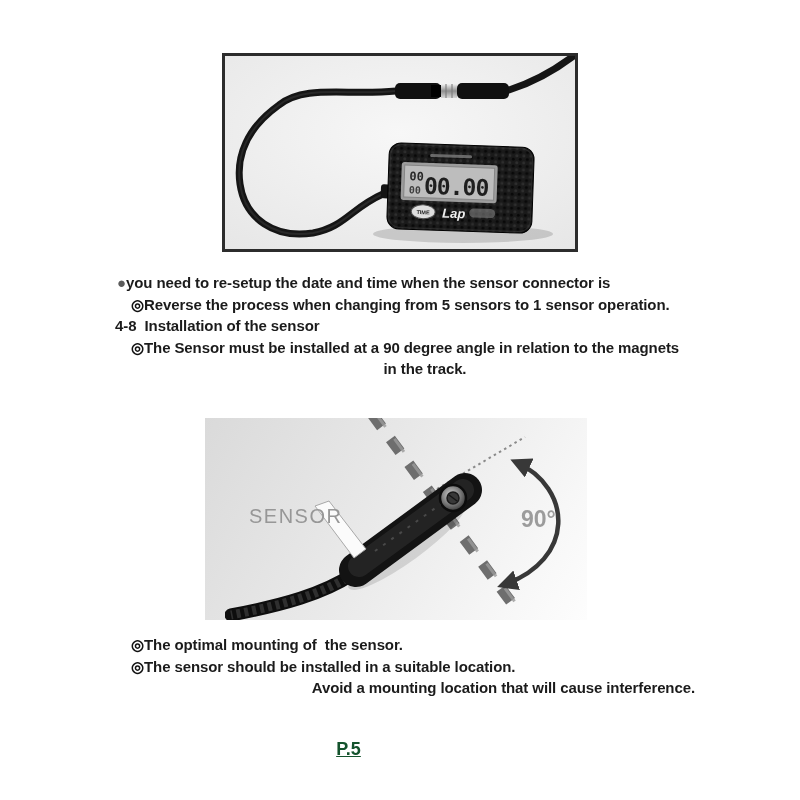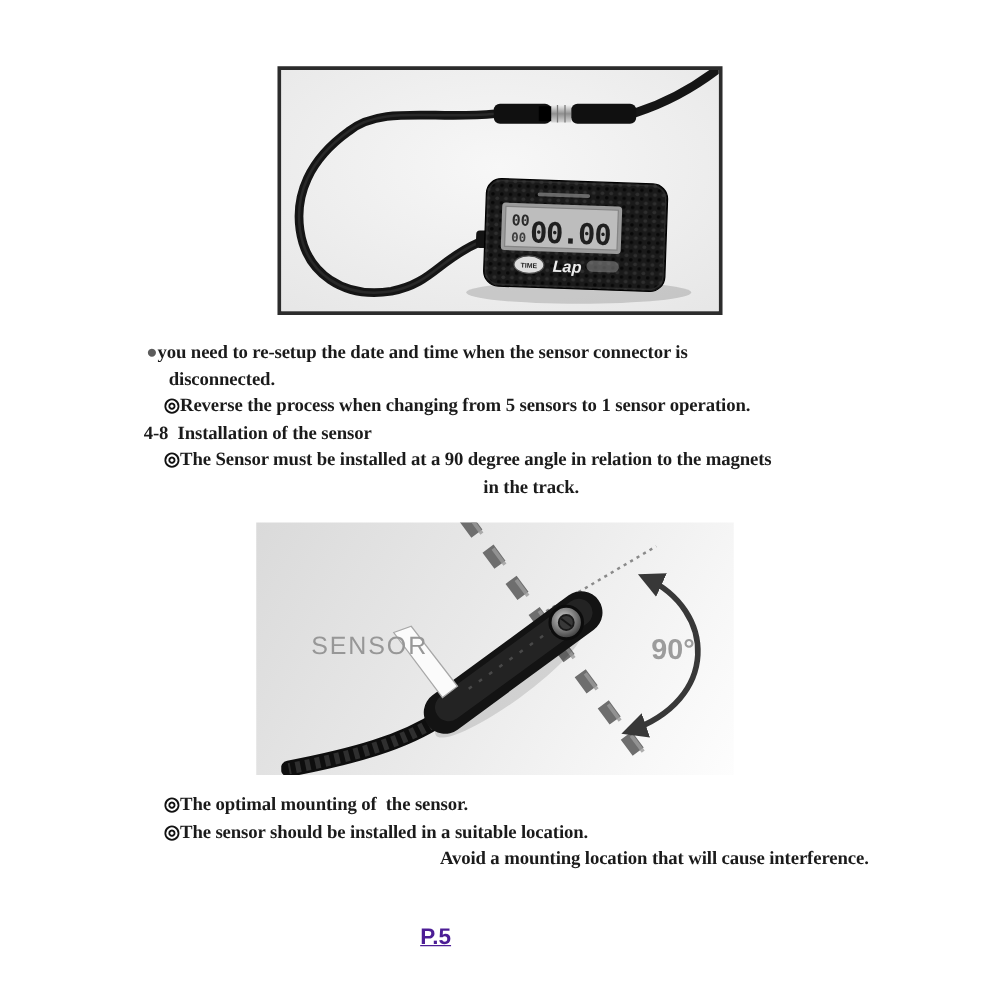--- a/index.html
+++ b/index.html
@@ -18,38 +18,38 @@
 
   
   .photo2{
     left:205px;top:418px;width:362px;height:202px;
     background:linear-gradient(120deg,#dadada 0%,#e9e9e9 45%,#f8f8f8 85%,#fdfdfd 100%);
     padding-left:20px;
   }
   .photo2 svg{display:block;}
 
   
-  .textblock{left:115px;width:580px;font-family:Liberation Serif, serif;}
+  .textblock{left:115px;width:580px;}
   .tb-top{top:272px;}
   .tb-bottom{top:634px;}
   .line{
     white-space:pre;font-size:15px;line-height:21.5px;
     font-weight:bold;color:#1b1b1b;letter-spacing:-0.1px;
   }
   .marker-filled{color:#5c5c5c;}
   .marker-ring{color:#111;}
   .ind-2{padding-left:2px;}
   .ind-16{padding-left:16px;}
   .ind-20{padding-left:20px;}
   .ind-40{padding-left:40px;text-align:center;}
   .ind-45{padding-left:45px;text-align:right;}
 
   .pagenum{
     top:739px;left:0;width:697px;text-align:center;
-    font-size:18px;font-weight:bold;color:#4c1d95;text-decoration:underline;
+    font-size:18px;font-weight:bold;color:#14532d;text-decoration:underline;
   }
   svg text{font-family:"Liberation Sans",sans-serif;}
   .lcd{font-family:"DejaVu Sans Mono",monospace;font-weight:bold;}
 </style>
 </head>
 <body>
 
 <div class="abs photo1">
   <svg width="350" height="193" viewBox="0 0 350 193">
     <defs>
@@ -109,21 +109,20 @@
       <text x="36" y="70.5" font-size="5.5" font-weight="bold" fill="#222" text-anchor="middle">TIME</text>
 
       <text x="55" y="73" font-size="13" font-weight="bold" font-style="italic" fill="#ededed">Lap</text>
       <rect x="82" y="63" width="26" height="9" rx="4.5" fill="#8a8a8a" opacity="0.55"></rect>
     </g>
   </svg>
 </div>
 
 <div class="abs textblock tb-top">
   <div class="line ind-2"><span class="marker-filled">●</span><span>you need to re-setup the date and time when the sensor connector is</span></div>
-  <div class="line ind-20">disconnected.</div>
   <div class="line ind-16"><span class="marker-ring">◎</span><span>Reverse the process when changing from 5 sensors to 1 sensor operation.</span></div>
   <div class="line">4-8  Installation of the sensor</div>
   <div class="line ind-16"><span class="marker-ring">◎</span><span>The Sensor must be installed at a 90 degree angle in relation to the magnets</span></div>
   <div class="line ind-40">in the track.</div>
 </div>
 
 <div class="abs photo2">
   <svg width="362" height="202" viewBox="0 0 362 202">
     <defs>
       <marker id="arrowhead" viewBox="0 0 10 10" refX="7" refY="5" markerWidth="4.6" markerHeight="4.6" orient="auto-start-reverse">

